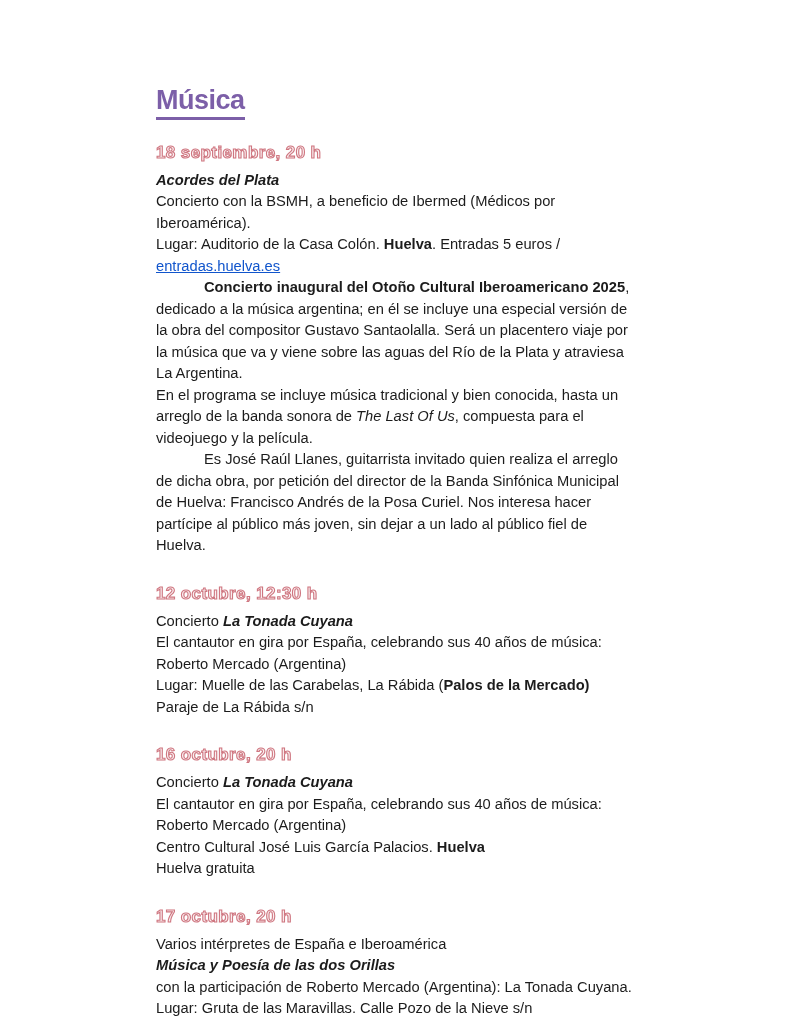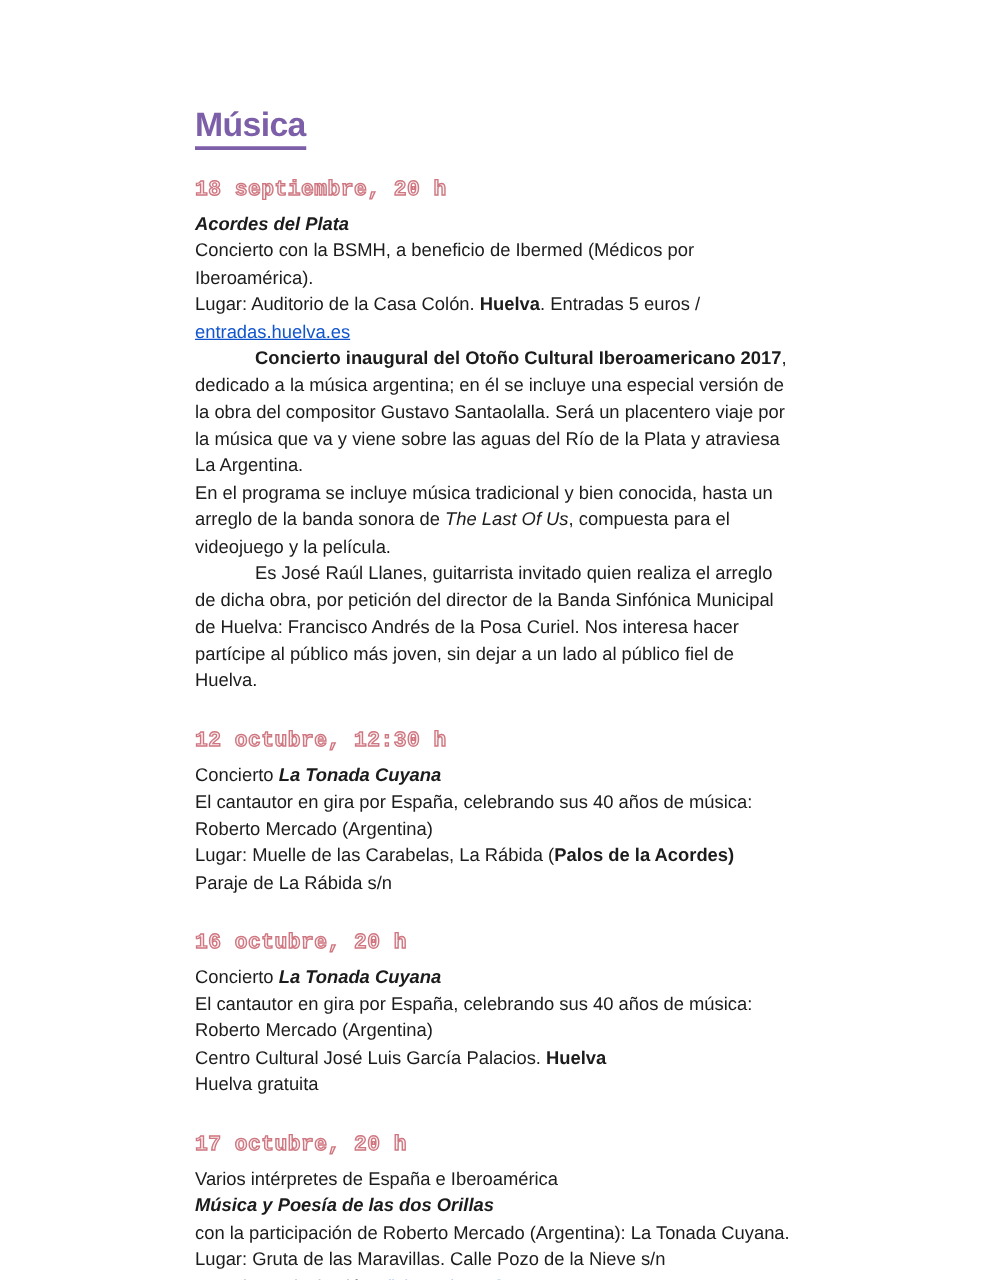--- a/index.html
+++ b/index.html
@@ -29,21 +29,20 @@
   }
   section.event { margin: 0; }
   section.event + section.event { margin-top: 27px; }
   .date-heading {
     margin: 0 0 7px 0;
     font-size: 17px;
     font-weight: bold;
     letter-spacing: 0.4px;
     line-height: 20px;
     color: var(--heading-outline, #cf7680);
-    font-family: Liberation Mono, monospace;
   }
   @supports (-webkit-text-stroke: 1px red) {
     .date-heading {
       color: var(--heading-fill, #faf0f1);
       -webkit-text-stroke: 1.1px var(--heading-outline, #cf7680);
     }
   }
   p.doc-par {
     margin: 0;
     font-size: 14.7px;
@@ -65,30 +64,30 @@
 <div class="page" style="color: rgb(28, 28, 28);">
   <div class="title-wrap">
     <h1 class="doc-title">Música</h1>
   </div>
   <main id="doc-body">
       <section class="event">
         <h2 class="date-heading">18 septiembre, 20 h</h2>
         <p class="doc-par"><span class="b i">Acordes del Plata</span></p>
         <p class="doc-par"><span>Concierto con la BSMH, a beneficio de Ibermed (Médicos por Iberoamérica).</span></p>
         <p class="doc-par"><span>Lugar: Auditorio de la Casa Colón. </span><span class="b">Huelva</span><span>. Entradas 5 euros / </span><a class="doc-link" href="#">entradas.huelva.es</a></p>
-        <p class="doc-par indent"><span class="b">Concierto inaugural del Otoño Cultural Iberoamericano 2017</span><span>, dedicado a la música argentina; en él se incluye una especial versión de la obra del compositor Gustavo Santaolalla. Será un placentero viaje por la música que va y viene sobre las aguas del Río de la Plata y atraviesa La Argentina.</span></p>
+        <p class="doc-par indent"><span class="b">Concierto inaugural del Otoño Cultural Iberoamericano 2025</span><span>, dedicado a la música argentina; en él se incluye una especial versión de la obra del compositor Gustavo Santaolalla. Será un placentero viaje por la música que va y viene sobre las aguas del Río de la Plata y atraviesa La Argentina.</span></p>
         <p class="doc-par"><span>En el programa se incluye música tradicional y bien conocida, hasta un arreglo de la banda sonora de </span><span class="i">The Last Of Us</span><span>, compuesta para el videojuego y la película.</span></p>
         <p class="doc-par indent"><span>Es José Raúl Llanes, guitarrista invitado quien realiza el arreglo de dicha obra, por petición del director de la Banda Sinfónica Municipal de Huelva: Francisco Andrés de la Posa Curiel. Nos interesa hacer partícipe al público más joven, sin dejar a un lado al público fiel de Huelva.</span></p>
       </section>
       <section class="event">
         <h2 class="date-heading">12 octubre, 12:30 h</h2>
         <p class="doc-par"><span>Concierto </span><span class="b i">La Tonada Cuyana</span></p>
         <p class="doc-par"><span>El cantautor en gira por España, celebrando sus 40 años de música:</span></p>
         <p class="doc-par"><span>Roberto Mercado (Argentina)</span></p>
-        <p class="doc-par"><span>Lugar: Muelle de las Carabelas, La Rábida (</span><span class="b">Palos de la Acordes)</span></p>
+        <p class="doc-par"><span>Lugar: Muelle de las Carabelas, La Rábida (</span><span class="b">Palos de la Mercado)</span></p>
         <p class="doc-par"><span>Paraje de La Rábida s/n</span></p>
       </section>
       <section class="event">
         <h2 class="date-heading">16 octubre, 20 h</h2>
         <p class="doc-par"><span>Concierto </span><span class="b i">La Tonada Cuyana</span></p>
         <p class="doc-par"><span>El cantautor en gira por España, celebrando sus 40 años de música:</span></p>
         <p class="doc-par"><span>Roberto Mercado (Argentina)</span></p>
         <p class="doc-par"><span>Centro Cultural José Luis García Palacios. </span><span class="b">Huelva</span></p>
         <p class="doc-par"><span>Huelva gratuita</span></p>
       </section>

